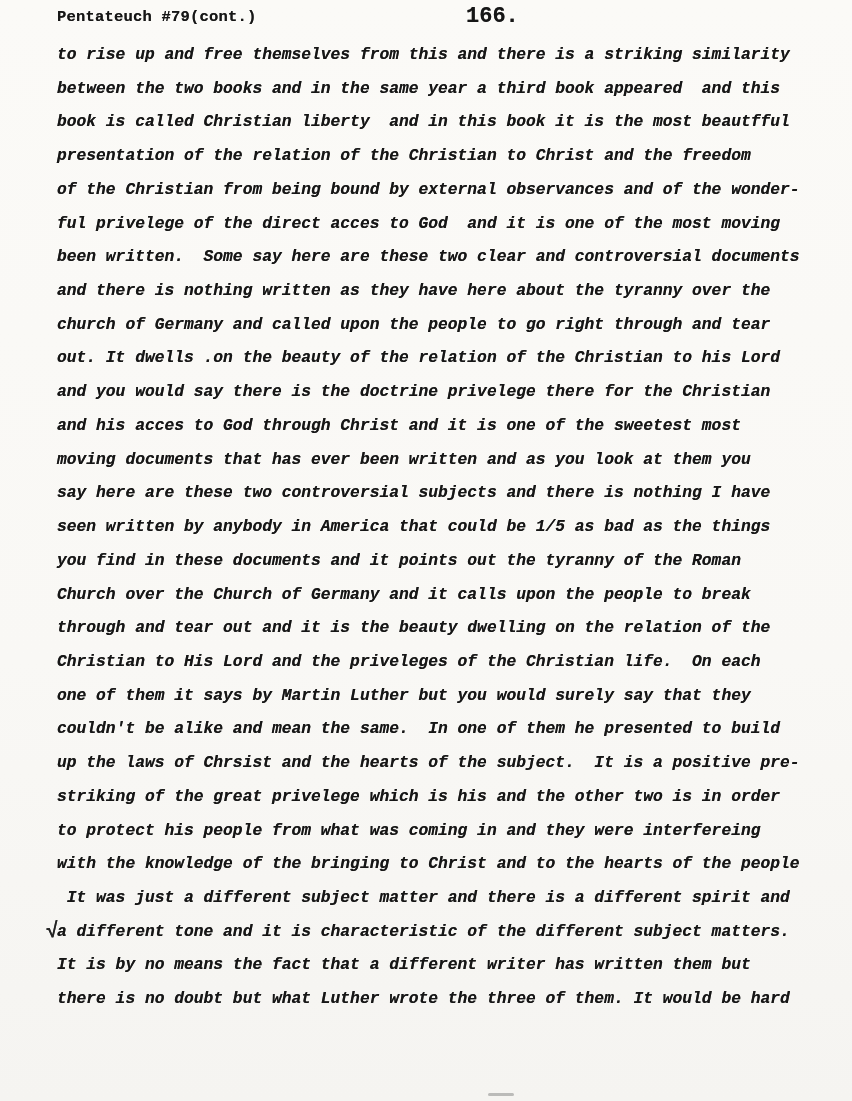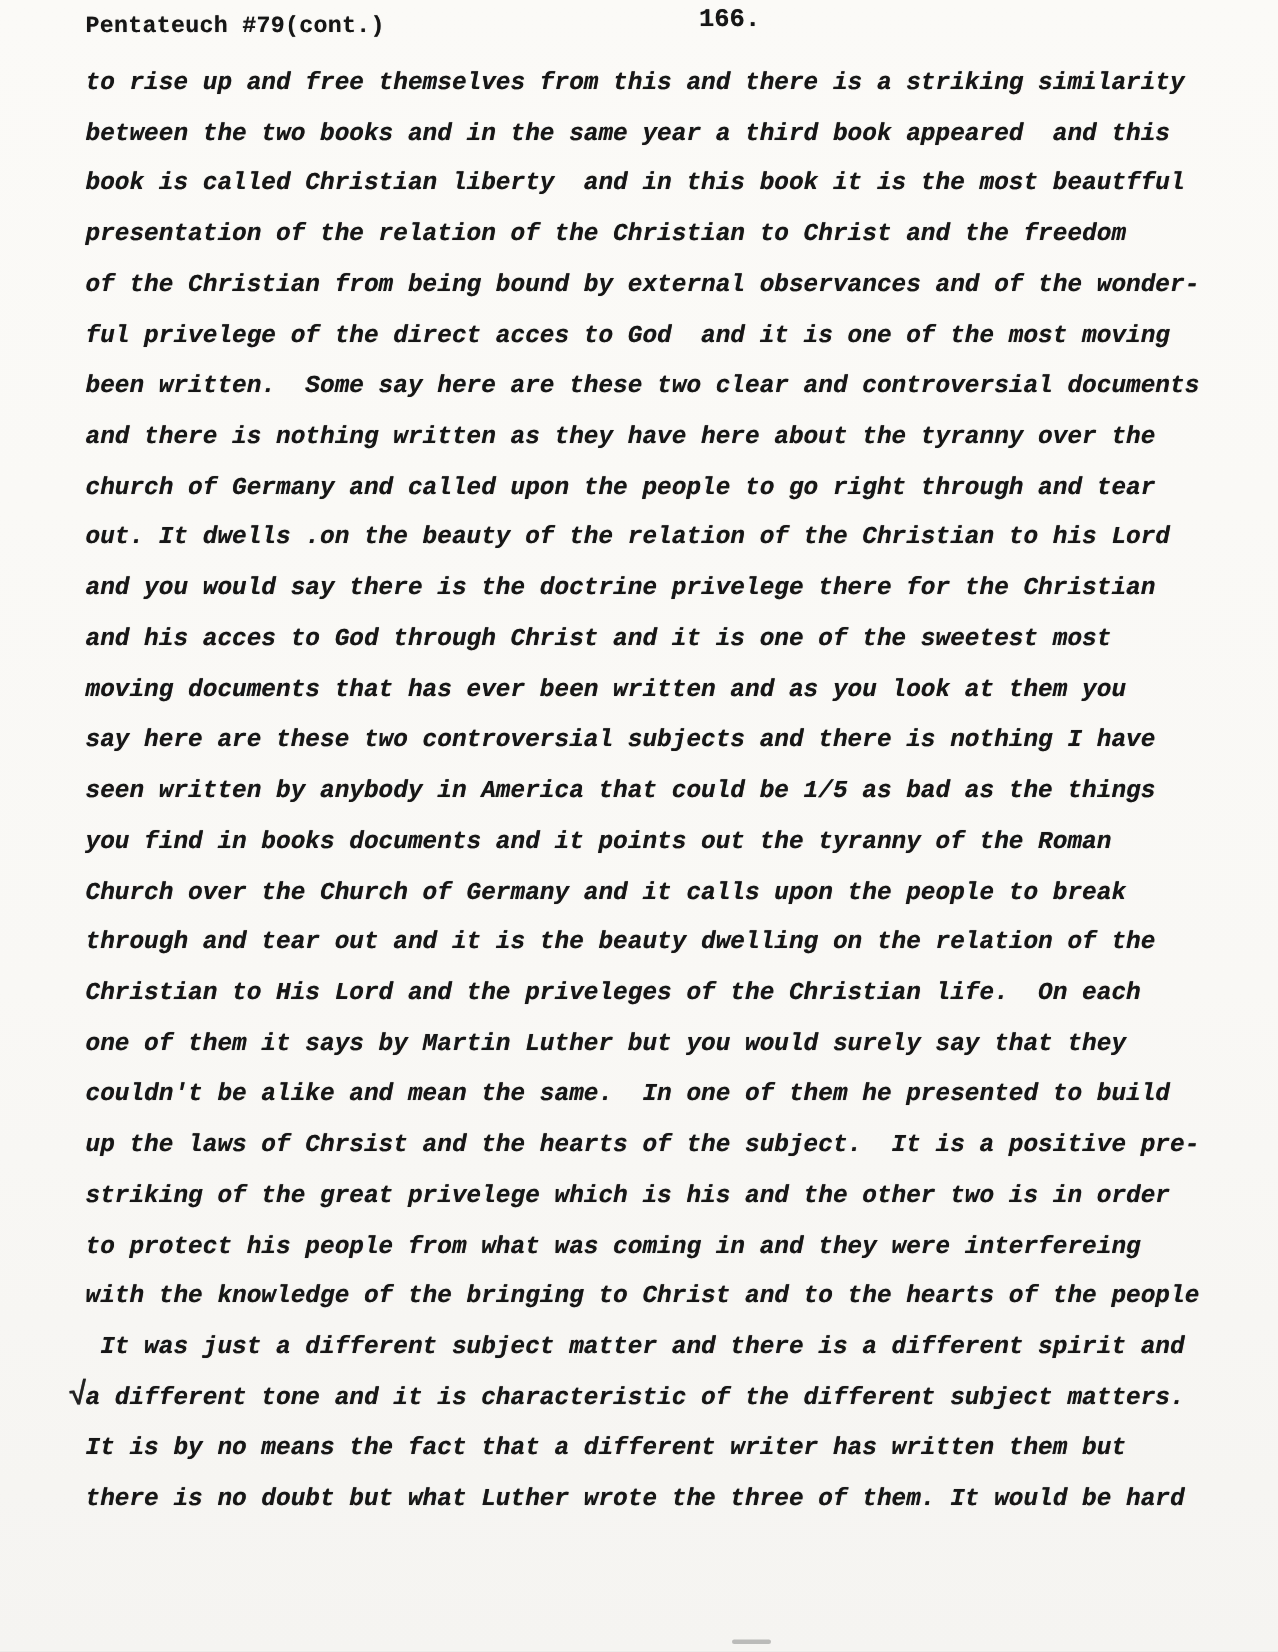--- a/index.html
+++ b/index.html
@@ -24,21 +24,21 @@
     font-size: 15.5px;
     font-weight: bold;
     letter-spacing: 0.2px;
     white-space: pre;
     text-shadow: 0 0 0.5px rgba(10,10,10,0.65);
   }
   .page-number {
     position: absolute;
     left: 466px;
     top: 4px;
-    font-size: 17px;
+    font-size: 22px;
     font-weight: bold;
     white-space: pre;
     text-shadow: 0 0 0.5px rgba(10,10,10,0.65);
   }
   .body-lines {
     position: absolute;
     left: 57px;
     top: 38px;
     width: 772px;
   }
@@ -89,21 +89,21 @@
       <div class="tline">ful privelege of the direct acces to God  and it is one of the most moving</div>
       <div class="tline">been written.  Some say here are these two clear and controversial documents</div>
       <div class="tline">and there is nothing written as they have here about the tyranny over the</div>
       <div class="tline">church of Germany and called upon the people to go right through and tear</div>
       <div class="tline">out. It dwells .on the beauty of the relation of the Christian to his Lord</div>
       <div class="tline">and you would say there is the doctrine privelege there for the Christian</div>
       <div class="tline">and his acces to God through Christ and it is one of the sweetest most</div>
       <div class="tline">moving documents that has ever been written and as you look at them you</div>
       <div class="tline">say here are these two controversial subjects and there is nothing I have</div>
       <div class="tline">seen written by anybody in America that could be 1/5 as bad as the things</div>
-      <div class="tline">you find in books documents and it points out the tyranny of the Roman</div>
+      <div class="tline">you find in these documents and it points out the tyranny of the Roman</div>
       <div class="tline">Church over the Church of Germany and it calls upon the people to break</div>
       <div class="tline">through and tear out and it is the beauty dwelling on the relation of the</div>
       <div class="tline">Christian to His Lord and the priveleges of the Christian life.  On each</div>
       <div class="tline">one of them it says by Martin Luther but you would surely say that they</div>
       <div class="tline">couldn't be alike and mean the same.  In one of them he presented to build</div>
       <div class="tline">up the laws of Chrsist and the hearts of the subject.  It is a positive pre-</div>
       <div class="tline">striking of the great privelege which is his and the other two is in order</div>
       <div class="tline">to protect his people from what was coming in and they were interfereing</div>
       <div class="tline">with the knowledge of the bringing to Christ and to the hearts of the people</div>
       <div class="tline"> It was just a different subject matter and there is a different spirit and</div>

